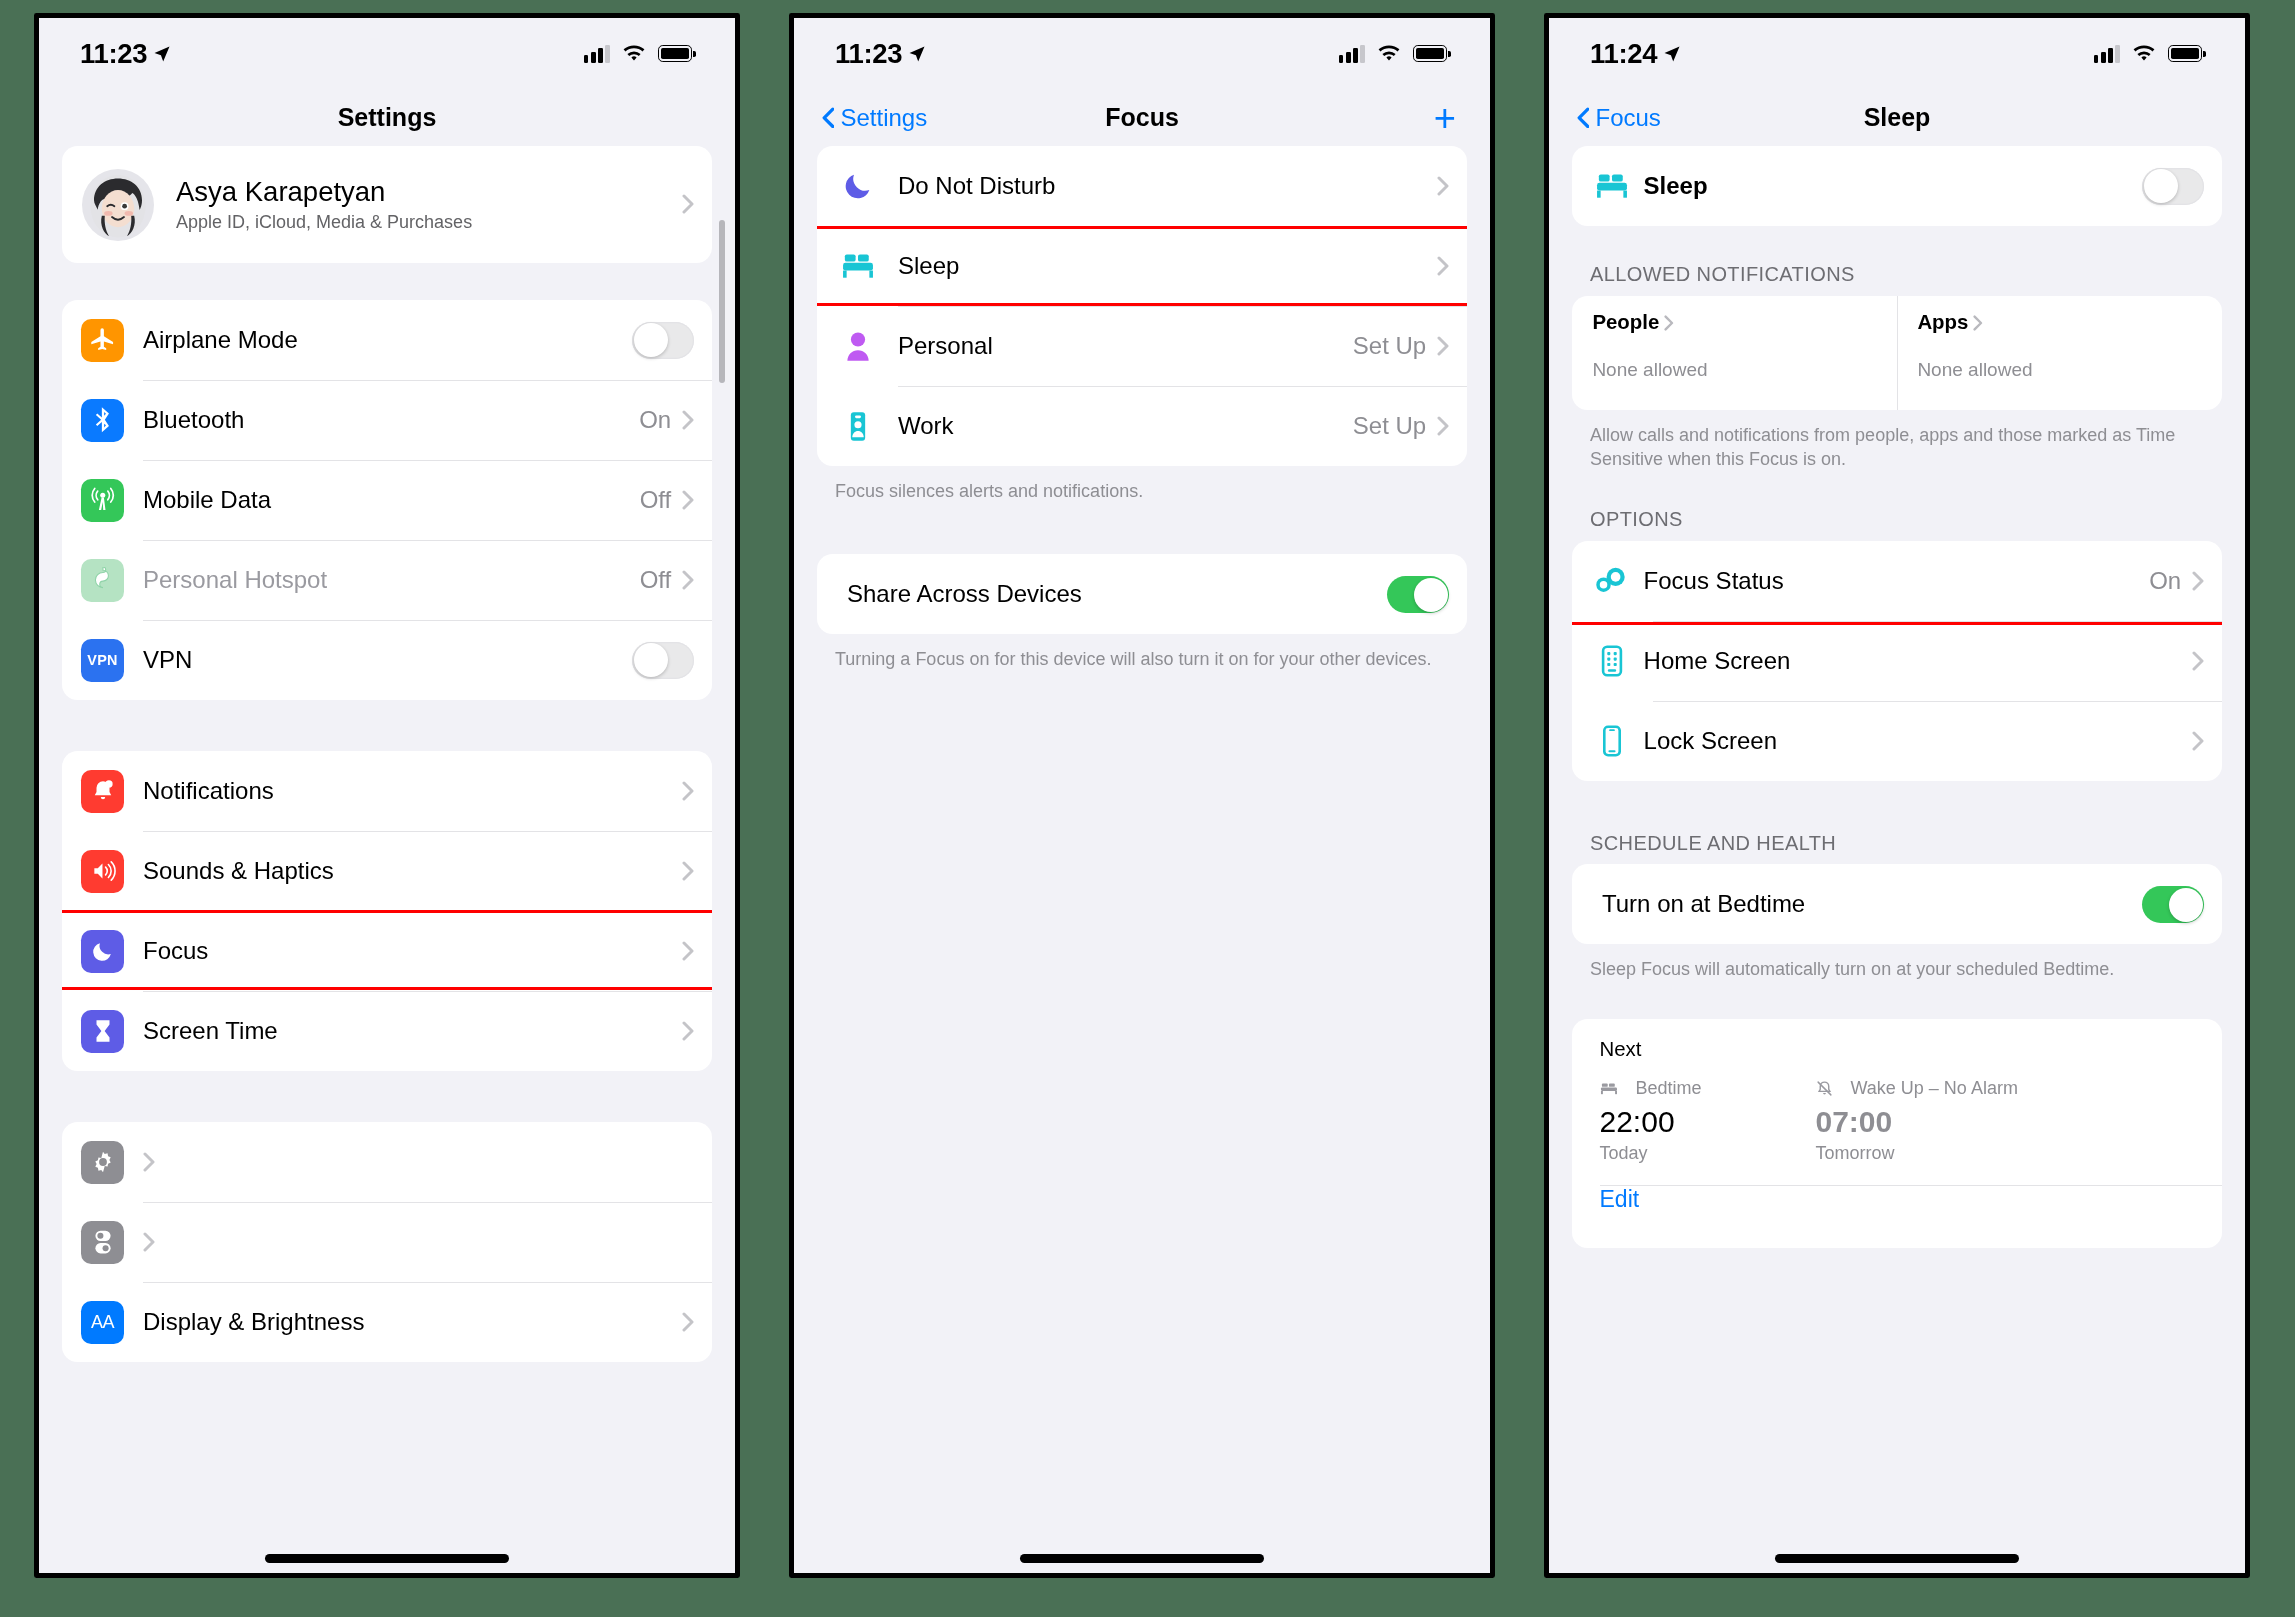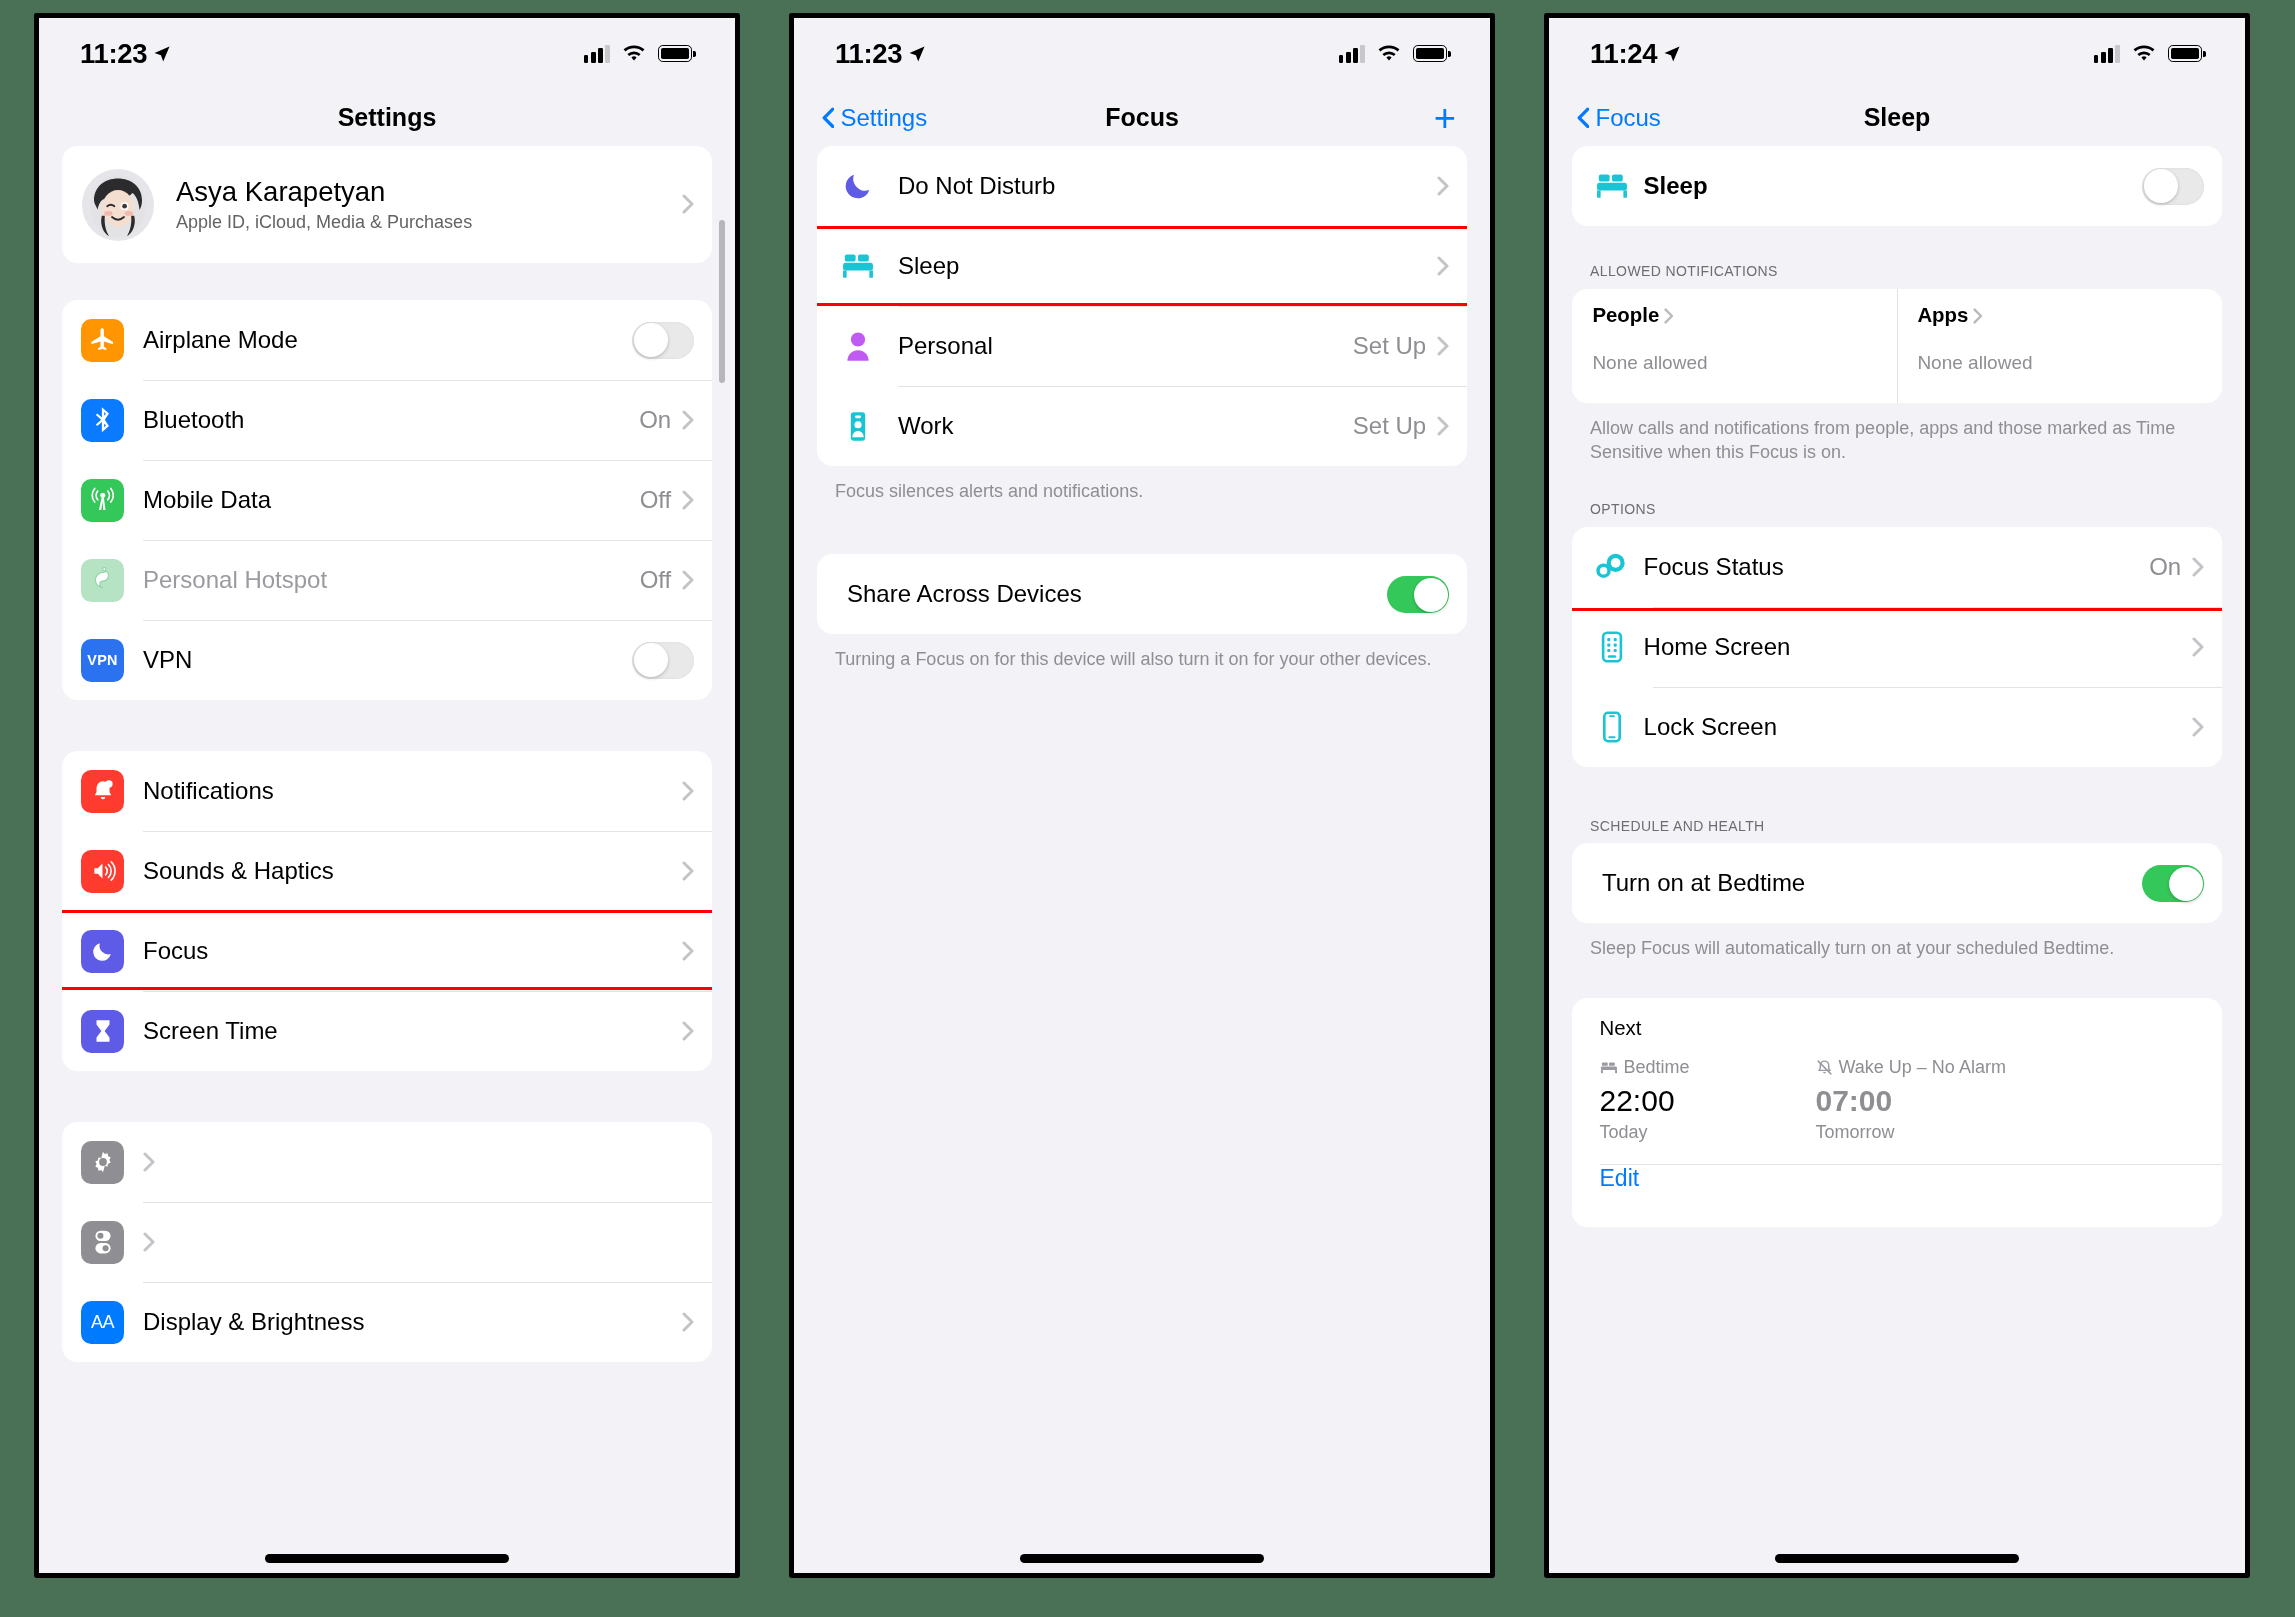--- a/index.html
+++ b/index.html
@@ -121,21 +121,21 @@
   .avatar{
     width:72px;height:72px;border-radius:50%;flex:none;margin-right:21.6px;
     background:#e5e5ea;overflow:hidden;position:relative;
   }
   .profile .pname{font-size:27.5px;color:#000;line-height:1.15;}
   .profile .psub{font-size:18px;color:#636366;margin-top:4.8px;}
   .profile .ptxt{flex:1;}
 
   
   .sec-hdr{
-    font-size:14px;color:#6d6d72;letter-spacing:0.4px;
+    font-size:20px;color:#6d6d72;letter-spacing:0.4px;
     margin:0 23px 9.6px 41px;text-transform:uppercase;
   }
   .sec-foot{
     font-size:18px;color:#8e8e93;line-height:1.35;
     margin:13px 54px 0 41px;
   }
 
   
   .hl{
     position:absolute;border:3.6px solid #ff0000;border-radius:3.6px;
@@ -147,21 +147,21 @@
   .two-col .col{flex:1;padding:15.6px 0 0 20.4px;box-sizing:border-box;position:relative;cursor:pointer;}
   .two-col .col+.col::before{content:"";position:absolute;left:0;top:0;bottom:0;width:1.2px;background:#e3e3e6;}
   .two-col .ctitle{font-size:20.4px;font-weight:700;color:#000;display:flex;align-items:center;gap:4.8px;}
   .two-col .cval{font-size:19px;color:#8e8e93;margin-top:25px;}
 
   
   .next-card{padding:19px 0 0 0;}
   .next-title{font-size:20.4px;color:#000;margin:0 0 17px 27.5px;}
   .sched{display:flex;margin:0 0 0 27.5px;}
   .sched .sc{width:216px;}
-  .sched .sl{font-size:18px;color:#8e8e93;display:flex;align-items:center;gap:6px;}
+  .sched .sl{font-size:18px;color:#8e8e93;display:flex;align-items:center;gap:18px;}
   .sched .st{font-size:30px;color:#000;margin-top:6px;font-weight:400;}
   .sched .sc.muted .st{color:#8e8e93;font-weight:bold;}
   .sched .sd{font-size:18px;color:#8e8e93;margin-top:4.8px;}
   .next-sep{height:1.2px;background:#e3e3e6;margin:20.4px 0 0 27.5px;}
   .edit-row{height:62px;display:flex;align-items:flex-start;padding-left:27.5px;}
   .edit-row .edit{font-size:23px;color:#007aff;cursor:pointer;}
 
   
   .home-ind{
     position:absolute;bottom:9.6px;left:50%;transform:translateX(-50%);

